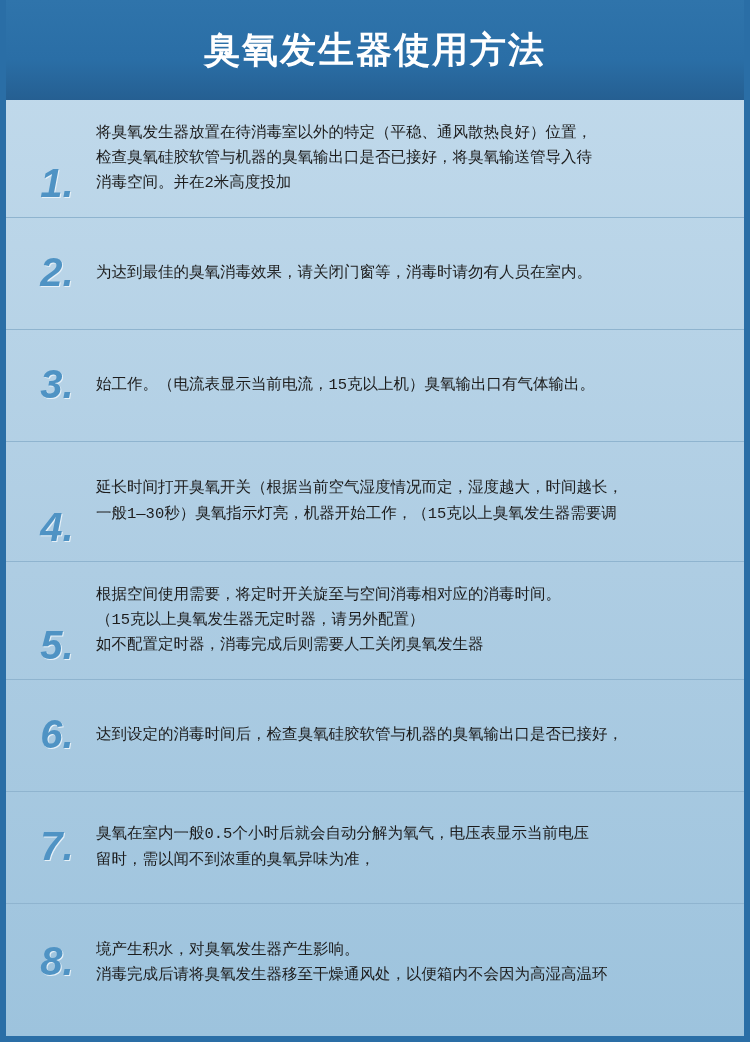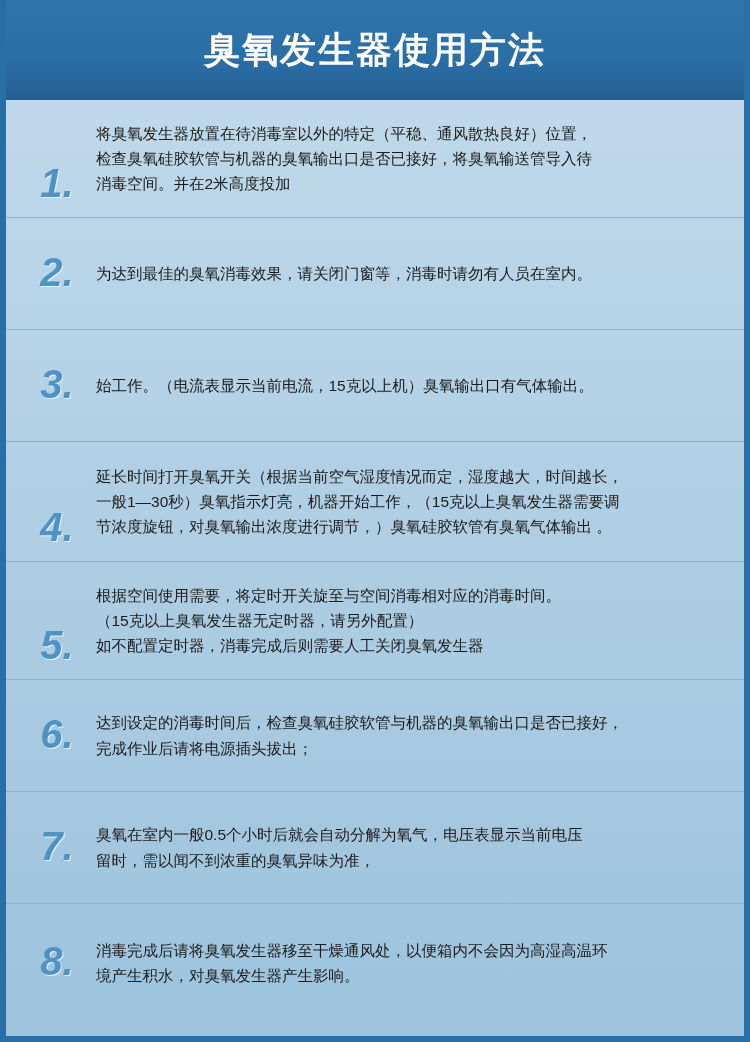--- a/index.html
+++ b/index.html
@@ -65,20 +65,21 @@
     padding-bottom: 4px;
   }
   .step-body {
     flex: 1 1 auto;
     font-size: 15.5px;
     line-height: 1.62;
     color: #1c1c1c;
   }
   .step-body p {
     margin: 0;
+    font-family: Liberation Mono, monospace;
   }
   
   .h1 { min-height: 118px; }
   .h2 { min-height: 112px; }
   .h3 { min-height: 112px; }
   .h4 { min-height: 120px; }
   .h5 { min-height: 118px; }
   .h6 { min-height: 112px; }
   .h7 { min-height: 112px; }
   .h8 { min-height: 118px; }
@@ -122,51 +123,49 @@
       <div class="step-body">
         <p>始工作。（电流表显示当前电流，15克以上机）臭氧输出口有气体输出。</p>
       </div>
     </div>
 
     <div class="step h4">
       <div class="step-num">4.</div>
       <div class="step-body">
         <p>延长时间打开臭氧开关（根据当前空气湿度情况而定，湿度越大，时间越长，</p>
         <p>一般1—30秒）臭氧指示灯亮，机器开始工作，（15克以上臭氧发生器需要调</p>
-        <p>节浓度旋钮，对臭氧输出浓度进行调节，）臭氧硅胶软管有臭氧气体输出 。</p>
       </div>
     </div>
 
     <div class="step h5">
       <div class="step-num">5.</div>
       <div class="step-body">
         <p>根据空间使用需要，将定时开关旋至与空间消毒相对应的消毒时间。</p>
         <p>（15克以上臭氧发生器无定时器，请另外配置）</p>
         <p>如不配置定时器，消毒完成后则需要人工关闭臭氧发生器</p>
       </div>
     </div>
 
     <div class="step h6">
       <div class="step-num">6.</div>
       <div class="step-body">
         <p>达到设定的消毒时间后，检查臭氧硅胶软管与机器的臭氧输出口是否已接好，</p>
-        <p>完成作业后请将电源插头拔出；</p>
       </div>
     </div>
 
     <div class="step h7">
       <div class="step-num">7.</div>
       <div class="step-body">
         <p>臭氧在室内一般0.5个小时后就会自动分解为氧气，电压表显示当前电压</p>
         <p>留时，需以闻不到浓重的臭氧异味为准，</p>
       </div>
     </div>
 
     <div class="step h8">
       <div class="step-num">8.</div>
       <div class="step-body">
+        <p>境产生积水，对臭氧发生器产生影响。</p>
         <p>消毒完成后请将臭氧发生器移至干燥通风处，以便箱内不会因为高湿高温环</p>
-        <p>境产生积水，对臭氧发生器产生影响。</p>
       </div>
     </div>
 
   </div>
 </div>
 
 </body></html>

